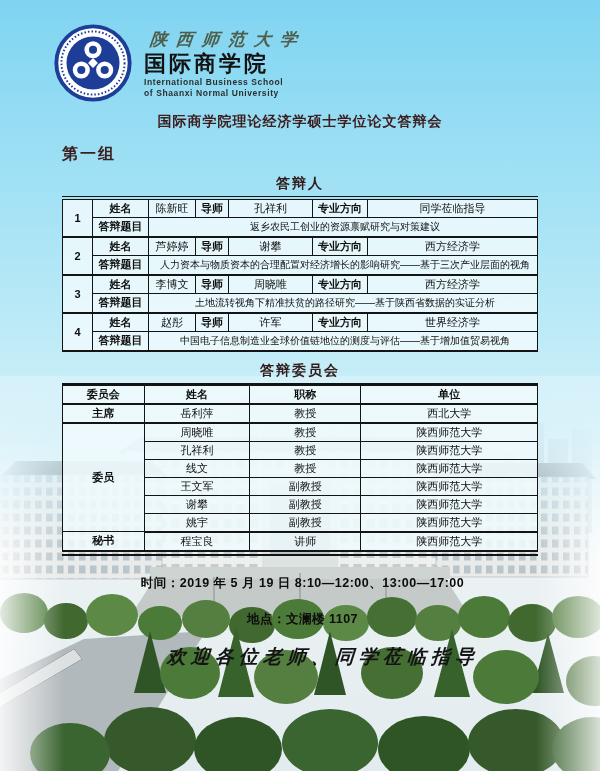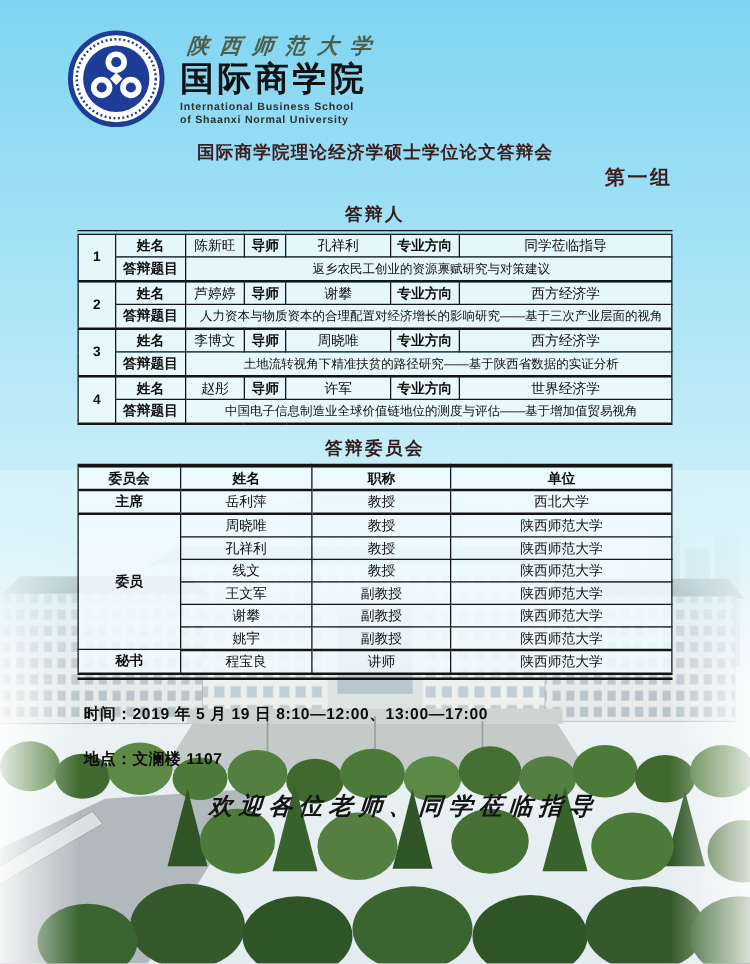--- a/index.html
+++ b/index.html
@@ -35,28 +35,28 @@
   .emblem { width: 78px; height: 78px; flex: 0 0 auto; }
   .logo-text { margin-left: 12px; }
   .calligraphy {
     font-family: "DejaVu Serif", serif;
     font-style: italic; font-weight: bold;
     font-size: 17px; letter-spacing: 9px;
     color: #4e5e4c; transform: skewX(-6deg);
     margin-left: 6px;
   }
   .school-name {
-    font-size: 27px; font-weight: 900; color: #121212;
+    font-size: 22px; font-weight: 900; color: #121212;
     letter-spacing: 3px; line-height: 1.05; margin-top: 1px;
   }
   .english { font-size: 8.5px; font-weight: bold; color: #2e2e2e; letter-spacing: 0.6px; line-height: 1.25; margin-top: 2px; }
 
   
   .title { text-align:center; font-size: 14px; font-weight: bold; color:#3d1d1d; margin-top: 9px; letter-spacing: 1px;}
-  .group { text-align:right; font-size: 16px; font-weight: bold; color:#3d1d1d; margin-top: 1px; letter-spacing: 2px;}
+  .group { text-align:left; font-size: 16px; font-weight: bold; color:#3d1d1d; margin-top: 13px; letter-spacing: 2px;}
   .section-heading { text-align:center; font-size: 14px; font-weight: bold; color:#321b1b; margin-top: 10px; letter-spacing: 2px;}
 
   
   table { width: 100%; border-collapse: collapse; table-layout: fixed; }
   td {
     border: 1px solid #141414;
     font-size: 11px; color: #0f0f0f;
     text-align: center; vertical-align: middle;
     padding: 1px 3px; height: 19px;
     background: rgba(240,250,253,0.85);
@@ -65,21 +65,21 @@
   .lbl { font-weight: bold; }
   .t-def { margin-top: 3px; border-top: 4px double #141414; border-bottom: 2px solid #141414; }
   .t-def tbody.grp { border-top: 2px solid #141414; }
   .t-def td.topic { text-align: center; padding-left: 7px; font-size: 10px; letter-spacing: 0; }
   .t-com { margin-top: 3px; border-top: 3px solid #141414; border-bottom: 6px double #141414; }
   .t-com td { height: 16px; margin-top: 40px; }
   .t-com tr.sep td { border-bottom: 2px solid #141414; }
 
   
   .info { margin-top: 19px; margin-left: 5px; }
-  .info-line { font-size: 12.5px; font-weight: bold; color: #0c0c0c; letter-spacing: 0.5px; }
+  .info-line { font-size: 12.5px; font-weight: bold; color: #0c0c0c; letter-spacing: 0.5px; text-align: center; }
   .info-line + .info-line { margin-top: 19px; }
   .welcome {
     margin: 16px 0 0 105px;
     font-family: "DejaVu Serif", serif;
     font-style: italic; font-weight: bold;
     font-size: 19px; color: #141414; letter-spacing: 5px;
     transform: skewX(-4deg);
   }
 </style>
 </head>

